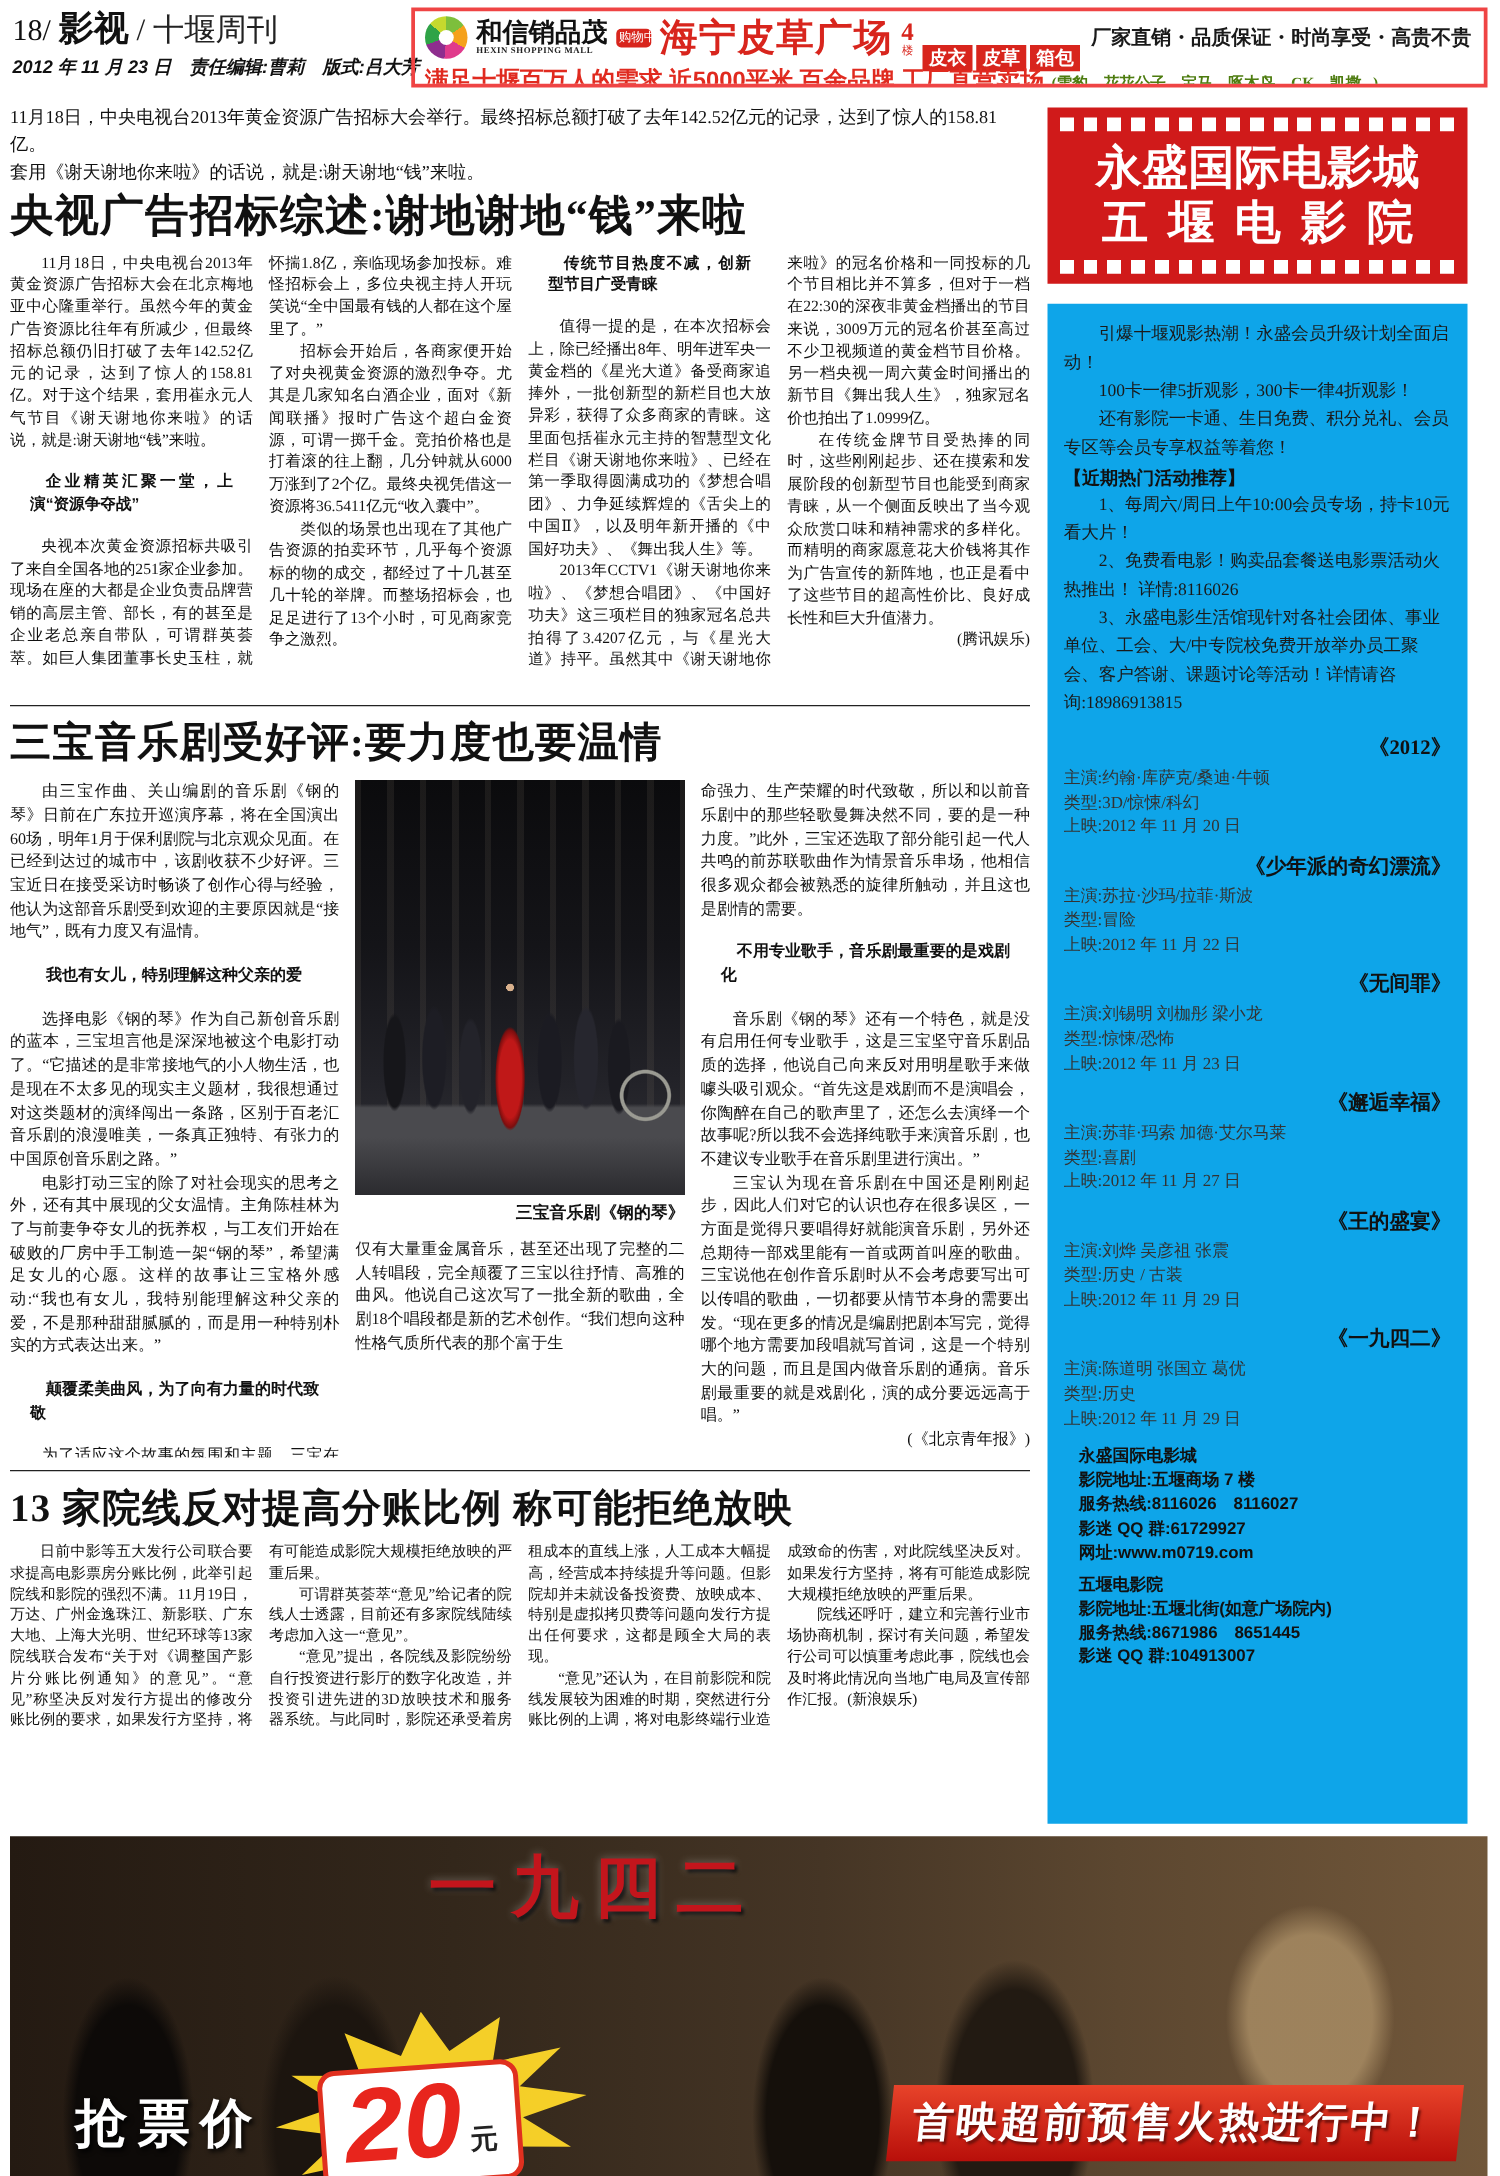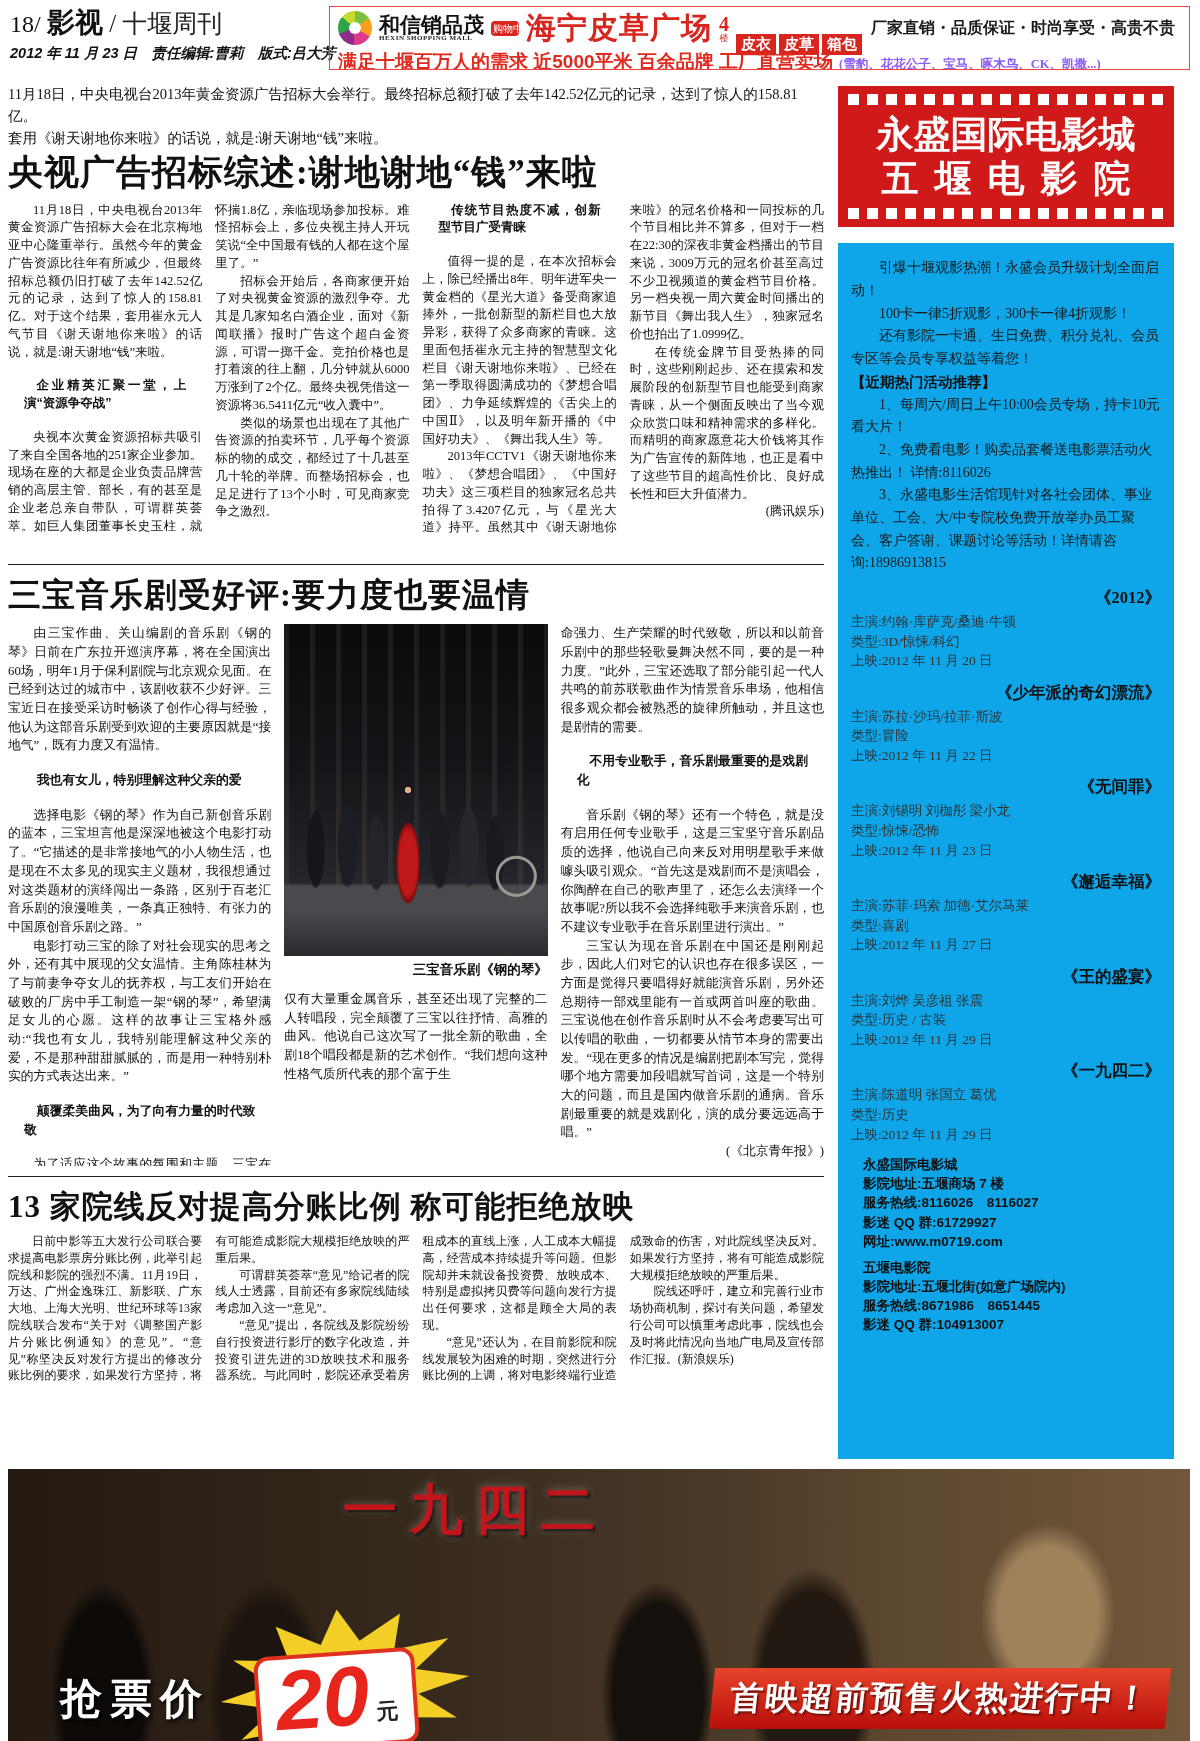--- a/index.html
+++ b/index.html
@@ -7,39 +7,39 @@
         font-family:"Liberation Serif","DejaVu Serif",serif;color:#111;}
   
   .masthead{display:flex;gap:14px;padding:6px 10px 0 10px;height:70px;box-sizing:border-box;}
   .mast-left{width:305px;flex:none;}
   .mast-line1{font-size:25px;line-height:1.2;white-space:nowrap;}
   .mast-line1 .pgnum{font-size:24px;}
   .mast-line1 .section{font-weight:bold;font-size:28px;font-family:"Liberation Sans",sans-serif;}
   .mast-line1 .pub{font-size:25px;color:#222;}
   .mast-line2{font-size:14.5px;font-weight:bold;font-style:italic;font-family:"Liberation Sans",sans-serif;margin-top:4px;white-space:nowrap;}
   
-  .top-ad{flex:1;border:1px solid #ef4444;padding:2px 8px;box-sizing:border-box;overflow:hidden;}
+  .top-ad{flex:1;border:3px solid #ef4444;padding:2px 8px;box-sizing:border-box;overflow:hidden;}
   .ta-row1{display:flex;align-items:center;gap:7px;height:38px;white-space:nowrap;}
   .hexin-logo{width:34px;height:34px;border-radius:50%;flex:none;position:relative;
     background:conic-gradient(#7dbf3c 0 55deg,#f5a11c 55deg 120deg,#e03a8c 120deg 185deg,#8e2d8e 185deg 250deg,#2fa347 250deg 310deg,#c5d92e 310deg 360deg);}
   .hexin-logo::after{content:"";position:absolute;left:11px;top:11px;width:12px;height:12px;border-radius:50%;background:#fff;}
   .brand-cn{font-size:21px;font-weight:bold;color:#111;font-family:"Liberation Sans",sans-serif;line-height:1;}
   .brand-en{font-size:7px;font-weight:bold;color:#222;letter-spacing:.5px;line-height:1;}
   .badge{background:#d8251d;color:#fff;font-size:10px;line-height:1.1;width:24px;text-align:center;
          border-radius:4px;padding:2px 2px;font-family:"Liberation Sans",sans-serif;flex:none;}
   .ad-title{color:#d8251d;font-size:30px;font-weight:bold;letter-spacing:1px;font-family:"Liberation Sans",sans-serif;}
   .floor{display:flex;flex-direction:column;align-items:center;color:#d8251d;line-height:1;flex:none;}
   .floor-num{font-size:20px;font-weight:bold;}
   .floor-char{font-size:9px;}
   .tags{display:flex;gap:3px;flex:none;margin-top:32px;}
   .tag{background:#d8251d;color:#fff;font-weight:bold;font-size:15px;padding:1px 5px;font-family:"Liberation Sans",sans-serif;}
   .slogan{font-size:16px;font-weight:bold;color:#1a1a1a;margin-left:2px;}
   .ta-row2{display:flex;align-items:baseline;gap:6px;margin-top:2px;white-space:nowrap;}
   .ad-line2{color:#e02a1f;font-size:19px;font-weight:bold;font-family:"Liberation Sans",sans-serif;}
-  .brands-note{font-size:12.5px;color:#8b5cf6;font-weight:bold;}
+  .brands-note{font-size:12.5px;color:#4d7c0f;font-weight:bold;}
   
   .content-row{display:flex;gap:14px;padding:0 26px 0 8px;margin-top:14px;}
   .main-col{width:816px;flex:none;}
   .sidebar{flex:1;padding-top:2px;}
   
   .intro{font-size:14.5px;line-height:1.5;margin:0 0 4px 0;}
   .hl{font-weight:bold;letter-spacing:1px;line-height:1.15;}
   .headline1{font-size:35px;margin:4px 0 8px;}
   .headline2{font-size:33px;margin:12px 0 10px;}
   .headline3{font-size:31px;margin:12px 0 8px;}

